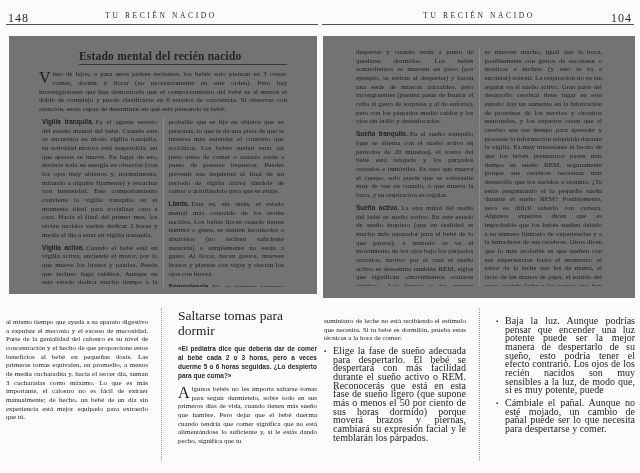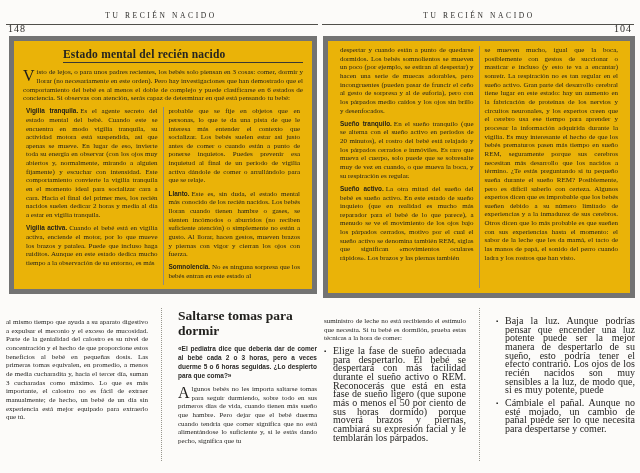--- a/index.html
+++ b/index.html
@@ -13,29 +13,29 @@
   .spread { position: relative; width: 640px; height: 473px; background: #fcfbf9; }
   .page { position: absolute; top: 0; height: 473px; width: 320px; }
   .page-left  { left: 0; }
   .page-right { left: 320px; }
 
   
   .pagehead { position: absolute; top: 11px; height: 12px; font-size: 7.5px; letter-spacing: 2.6px; color: #2c2b29; }
   .page-left  .pagehead { left: 6px; right: 4px; }
   .page-right .pagehead { left: 4px; right: 6px; }
   .running-title { display: block; text-align: center; white-space: nowrap; }
-  .pageno { position: absolute; top: 12px; font-size: 10px; letter-spacing: 1px; }
+  .pageno { position: absolute; top: 0; font-size: 12px; letter-spacing: 1px; }
   .page-left  .pageno { left: 2px; }
   .page-right .pageno { right: 2px; }
   .headrule { position: absolute; top: 24px; height: 0; border-bottom: 1px solid #504f4a; }
   .page-left  .headrule { left: 6px; right: 2px; }
   .page-right .headrule { left: 2px; right: 6px; }
 
   
-  .mindbox { position: absolute; border: 5px solid #737373; background: #eab308; padding: 5px 7px; overflow: hidden; }
+  .mindbox { position: absolute; border: 7px solid #737373; background: #737373; padding: 5px 21px; overflow: hidden; }
   .page-left  .mindbox { left: 9px; right: 3px; top: 36px; height: 258px; }
   .page-right .mindbox { left: 3px; right: 5px; top: 36px; height: 262px; }
   .boxhead { margin: 2px 2px 5px 42px; }
   .boxtitle { font-size: 11.5px; font-weight: bold; letter-spacing: 0.2px; color: #252420; }
   .titlerule { border-bottom: 1.4px solid #3a3934; margin-top: 2px; }
   .intro { font-size: 7.1px; line-height: 8.8px; text-align: justify; margin: 0 2px 4px; }
   .cols { display: flex; align-items: stretch; }
   .page-right .cols { height: 100%; }
   .col { flex: 1 1 0; padding: 0 5px; overflow: hidden; }
   .colrule { width: 0; border-left: 1px solid #8c8b85; flex: none; }
@@ -47,21 +47,21 @@
   .bottom { position: absolute; top: 308px; bottom: 12px; display: flex; overflow: hidden; gap: 8px; }
   .page-left  .bottom { left: 6px; right: 3px; }
   .page-right .bottom { left: 4px; right: 5px; }
   .bcol { overflow: hidden; }
   .bcol-a { width: 147px; padding-right: 5px; flex: none; }
   .page-left  .bcol-a { padding-top: 10px; }
   .page-right .bcol   { padding-top: 9px; }
   .bdiv { width: 0; border-left: 1px dotted #98978f; flex: none; }
   .bcol-b { flex: 1; padding-left: 8px; }
   p.bt { margin: 0 0 4px; font-size: 7px; line-height: 8.65px; text-align: justify; }
-  .qa-head { font-size: 13.5px; line-height: 14.5px; font-weight: bold; margin: 1px 0 6px; max-width: 148px; color: #23221f; }
+  .qa-head { font-size: 13.5px; line-height: 14.5px; font-weight: normal; margin: 1px 0 6px; max-width: 148px; color: #23221f; }
   .question { font-family: "Liberation Sans", "DejaVu Sans", sans-serif; font-weight: bold; font-size: 6.5px; line-height: 9px; text-align: justify; margin: 0 0 5px; color: #2a2926; }
   .bullet { display: flex; margin: 0 0 4px; }
   .bmark { width: 9px; flex: none; font-size: 6px; line-height: 8.65px; }
   .btext { flex: 1; font-size: 10px; line-height: 8.65px; text-align: justify; }
 </style>
 </head>
 <body>
 
 <div class="spread">
 

